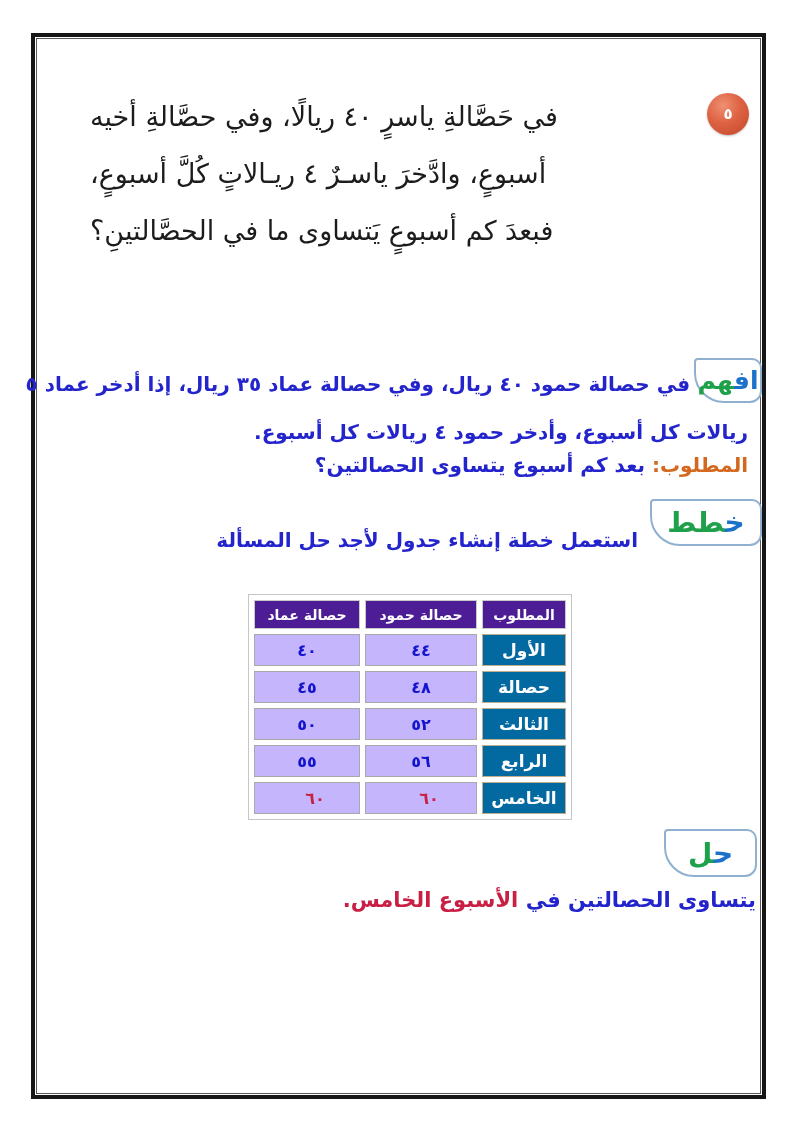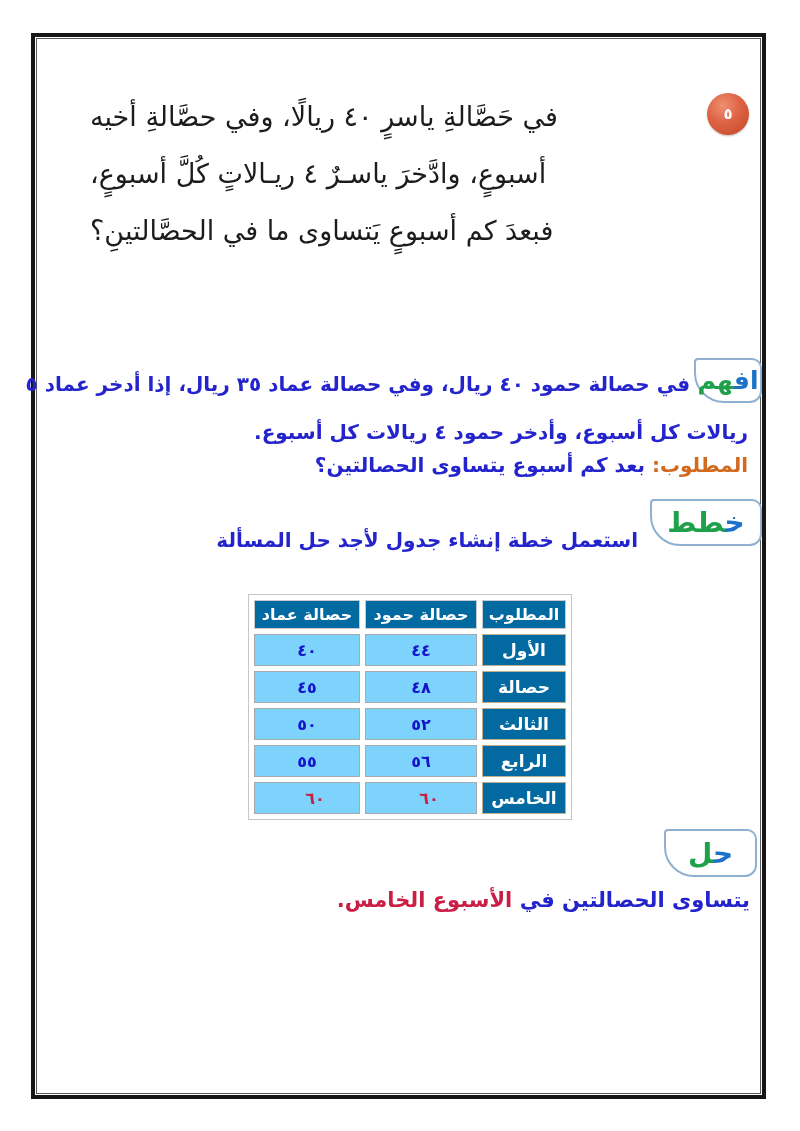--- a/index.html
+++ b/index.html
@@ -70,40 +70,40 @@
     border-collapse: separate;
     border-spacing: 5px;
     background: #ffffff;
     border: 1px solid #c6c6c6;
   }
   table.solution th, table.solution td {
     text-align: center; vertical-align: middle;
     padding: 0 4px;
   }
   th.hdr {
-    background: #0369a1; color: #ffffff;
-    font-size: 16px; font-weight: bold;
+    background: #4c1d95; color: #ffffff;
+    font-size: 14px; font-weight: bold;
     height: 27px; border: 1px solid #c9c9c9;
   }
   th.week {
     background: #0369a1; color: #ffffff;
     font-size: 17px; font-weight: bold;
     height: 28px; border: 1px solid #bfae8e;
   }
   td.val {
-    background: #7dd3fc; border: 1px solid #a9a9a9;
+    background: #c4b5fd; border: 1px solid #a9a9a9;
     color: #1414cc; font-weight: bold; font-size: 16px;
     height: 30px; letter-spacing: 4px;
   }
   tr.eq td.val { color: #c91f45; padding-left: 20px; }
   col.c-week { width: 84px; }
   col.c-ham  { width: 112px; }
   col.c-emad { width: 106px; }
 
-  .answer { top: 888px; right: 50px; font-size: 21px; font-weight: bold; white-space: nowrap; }
+  .answer { top: 888px; right: 44px; font-size: 21px; font-weight: bold; white-space: nowrap; }
   .answer .a-blue { color: #2424cd; }
   .answer .a-red  { color: #c91f45; }
 </style>
 </head>
 <body>
 
 <div class="abs frame">
   <div class="frame-inner"></div>
 </div>
 

